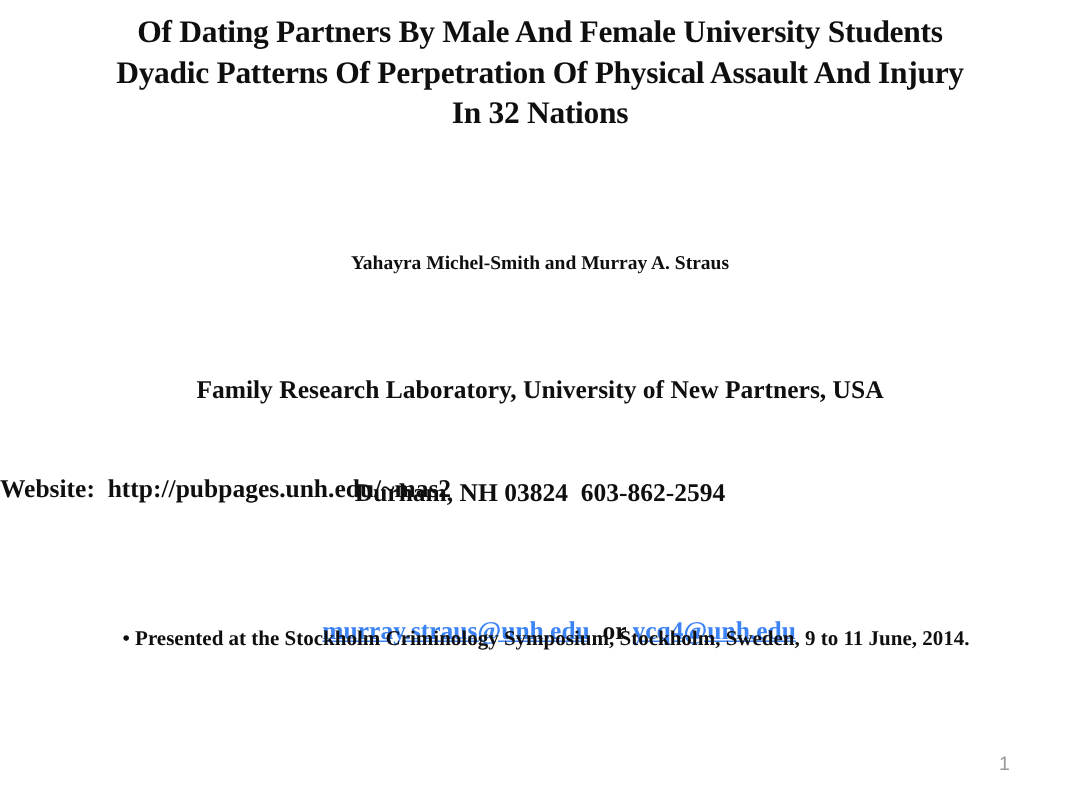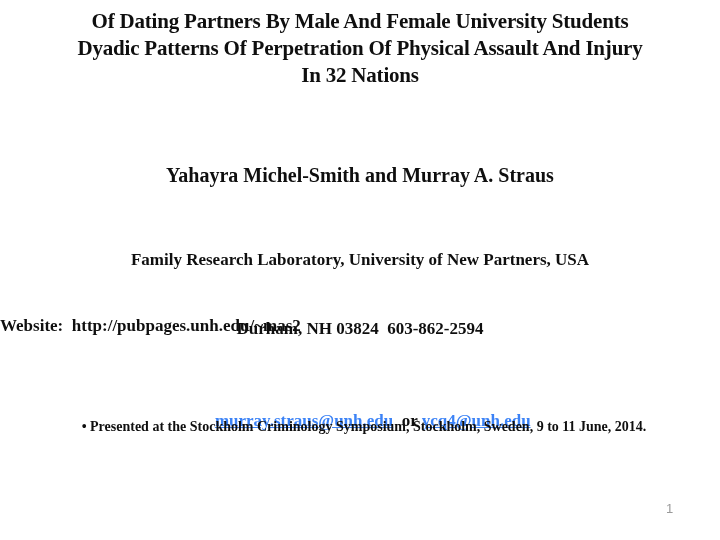--- a/index.html
+++ b/index.html
@@ -26,21 +26,21 @@
     font-size: 21px;
     line-height: 27px;
     letter-spacing: -0.2px;
   }
   .byline-block {
     position: absolute;
     top: 164px;
     left: 0;
     right: 0;
     text-align: center;
-    font-size: 20px;
+    font-size: 13px;
     line-height: 22px;
     white-space: pre-wrap;
   }
   .affiliation-block {
     position: absolute;
     top: 202px;
     left: 0;
     right: 0;
     text-align: center;
     font-size: 17px;

